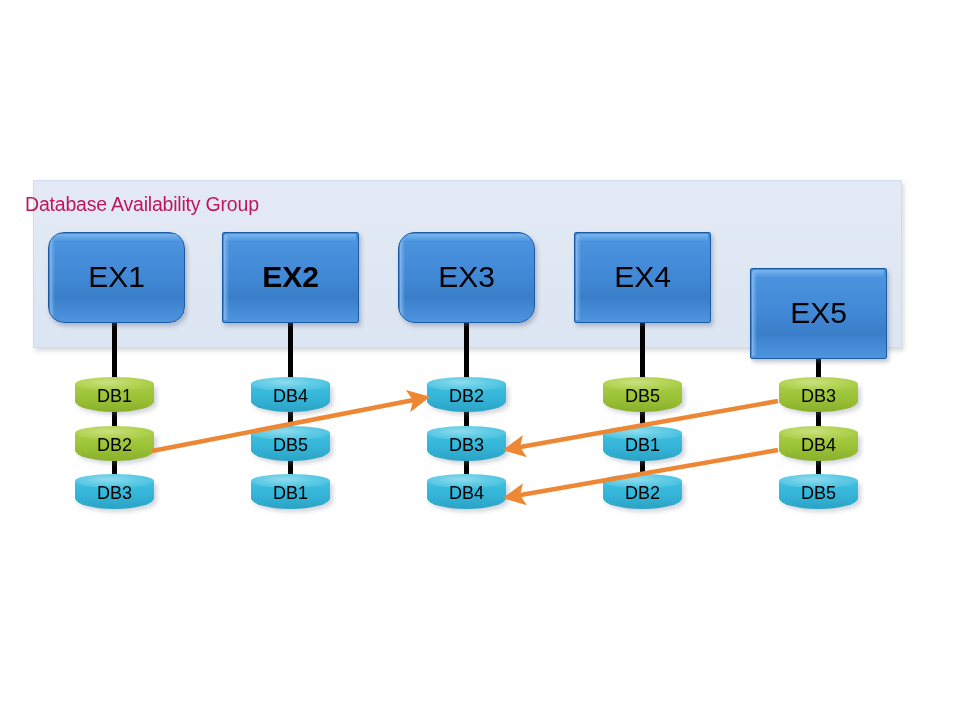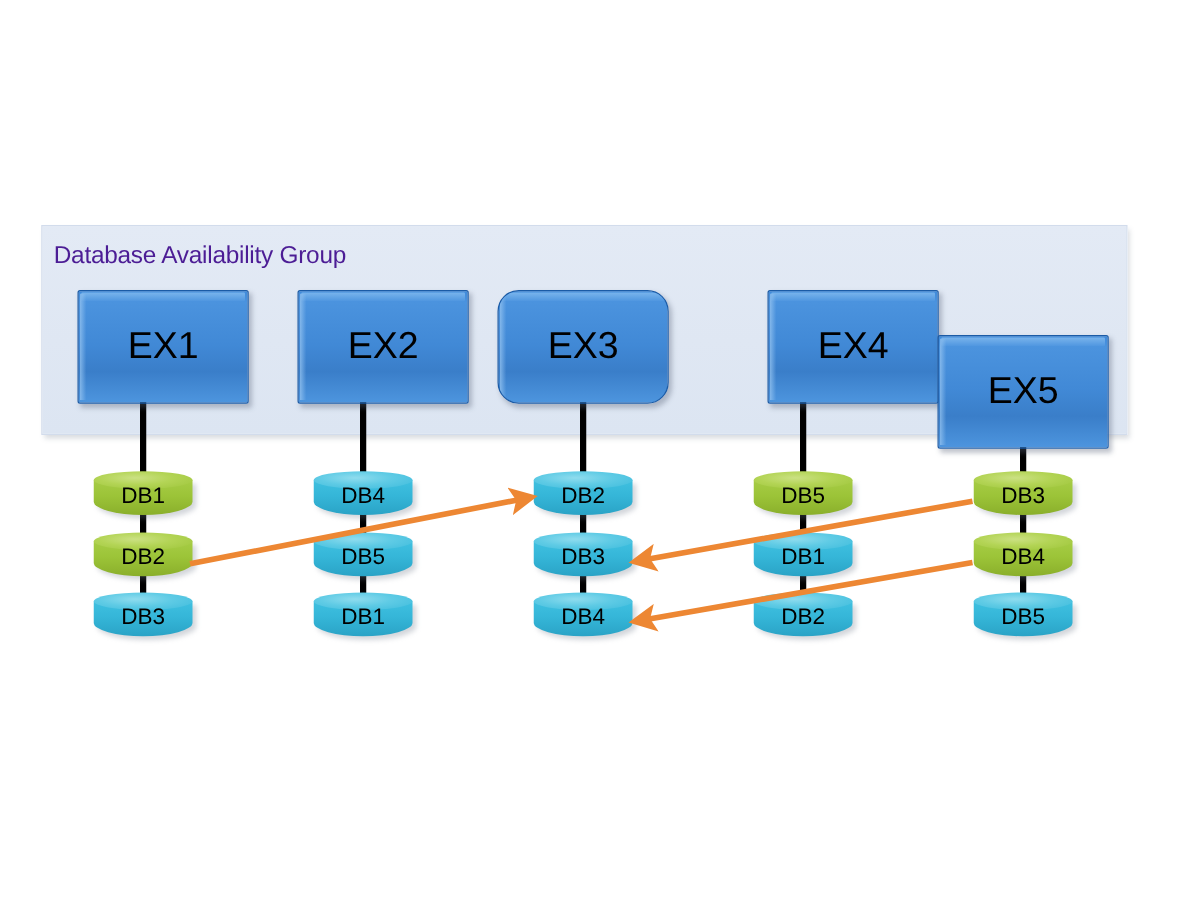--- a/index.html
+++ b/index.html
@@ -29,24 +29,24 @@
     top: 180px;
     width: 869px;
     height: 168px;
     background: linear-gradient(180deg, #e3eaf5 0%, #dfe7f3 55%, #dce5f2 100%);
     border: 1px solid #d2dcec;
     box-shadow: 2px 3px 4px rgba(120,130,145,0.28);
     box-sizing: border-box;
   }
   .dag-title {
     position: absolute;
-    left: 43px;
+    left: 25px;
     top: 193px;
     font-size: 19.5px;
-    color: #4c1d95;
+    color: #be185d;
     letter-spacing: -0.2px;
     white-space: nowrap;
     text-align: right;
   }
 
   
   .ex-box {
     position: absolute;
     width: 137px;
     height: 91px;
@@ -169,21 +169,21 @@
 </head>
 <body>
 
 <div id="canvas">
 
   <div class="dag-panel"></div>
   <div class="dag-title">Database Availability Group</div>
 
   <div id="servers-layer">
       <div class="spine" style="left: 112px; top: 319px; height: 175px;"></div>
-      <div class="ex-box" style="left: 62px;">
+      <div class="ex-box" style="left: 48px; border-radius: 16px;">
         <div class="ex-label">EX1</div>
       </div>
       <div class="db green" style="left: 75px; top: 377px;">
         <div class="shadow"></div>
         <div class="inner">
           <div class="body"></div>
           <div class="top"></div>
         </div>
         <div class="lbl">DB1</div>
       </div>
@@ -197,21 +197,21 @@
       </div>
       <div class="db blue" style="left: 75px; top: 474px;">
         <div class="shadow"></div>
         <div class="inner">
           <div class="body"></div>
           <div class="top"></div>
         </div>
         <div class="lbl">DB3</div>
       </div>
       <div class="spine" style="left: 288px; top: 319px; height: 175px;"></div>
-      <div class="ex-box" style="left: 238px;">
+      <div class="ex-box" style="left: 222px; font-weight: bold;">
         <div class="ex-label">EX2</div>
       </div>
       <div class="db blue" style="left: 251px; top: 377px;">
         <div class="shadow"></div>
         <div class="inner">
           <div class="body"></div>
           <div class="top"></div>
         </div>
         <div class="lbl">DB4</div>
       </div>
@@ -253,21 +253,21 @@
       </div>
       <div class="db blue" style="left: 427px; top: 474px;">
         <div class="shadow"></div>
         <div class="inner">
           <div class="body"></div>
           <div class="top"></div>
         </div>
         <div class="lbl">DB4</div>
       </div>
       <div class="spine" style="left: 640px; top: 319px; height: 175px;"></div>
-      <div class="ex-box" style="left: 574px; margin-left: 40px;">
+      <div class="ex-box" style="left: 574px;">
         <div class="ex-label">EX4</div>
       </div>
       <div class="db green" style="left: 603px; top: 377px;">
         <div class="shadow"></div>
         <div class="inner">
           <div class="body"></div>
           <div class="top"></div>
         </div>
         <div class="lbl">DB5</div>
       </div>

